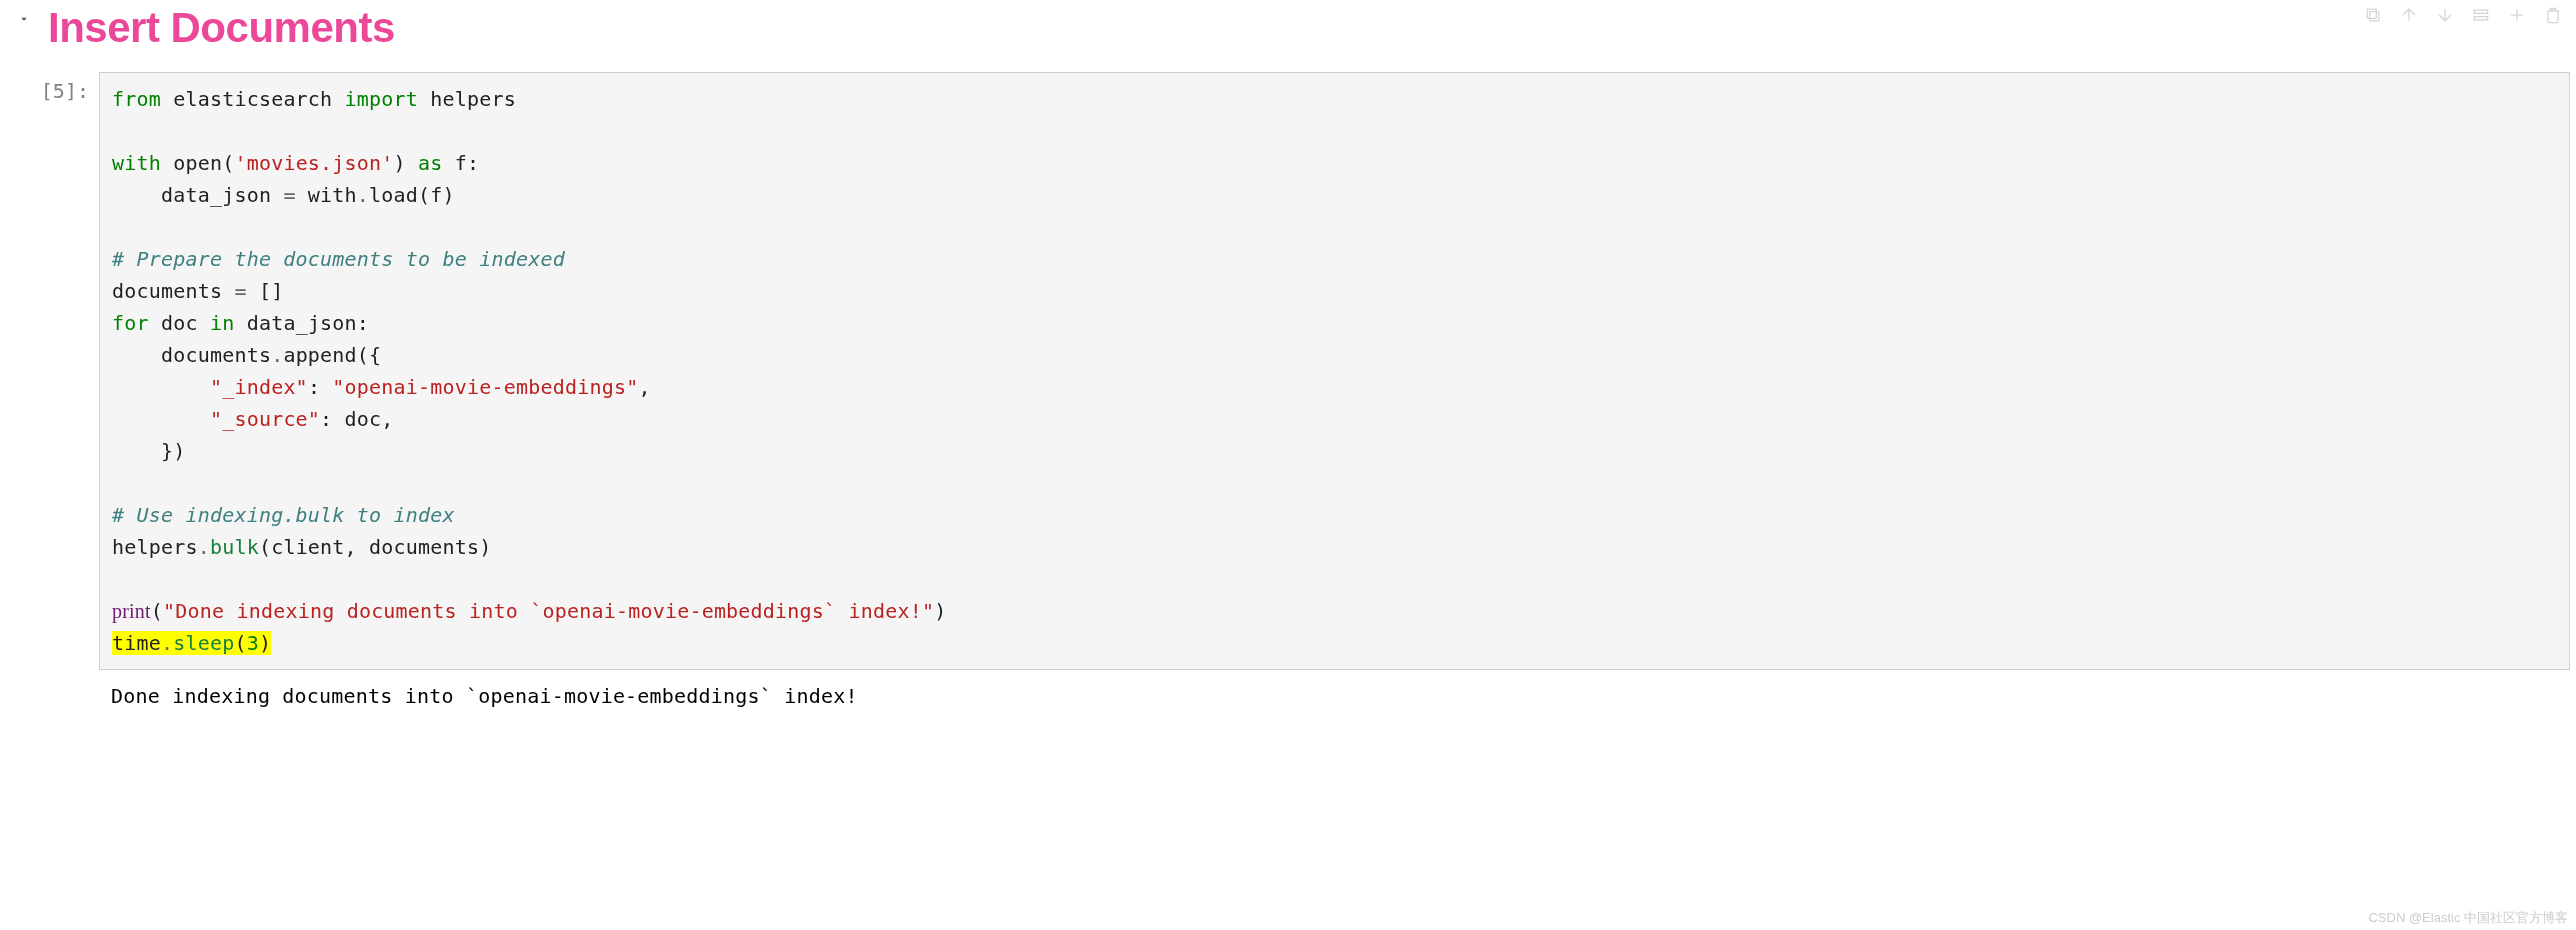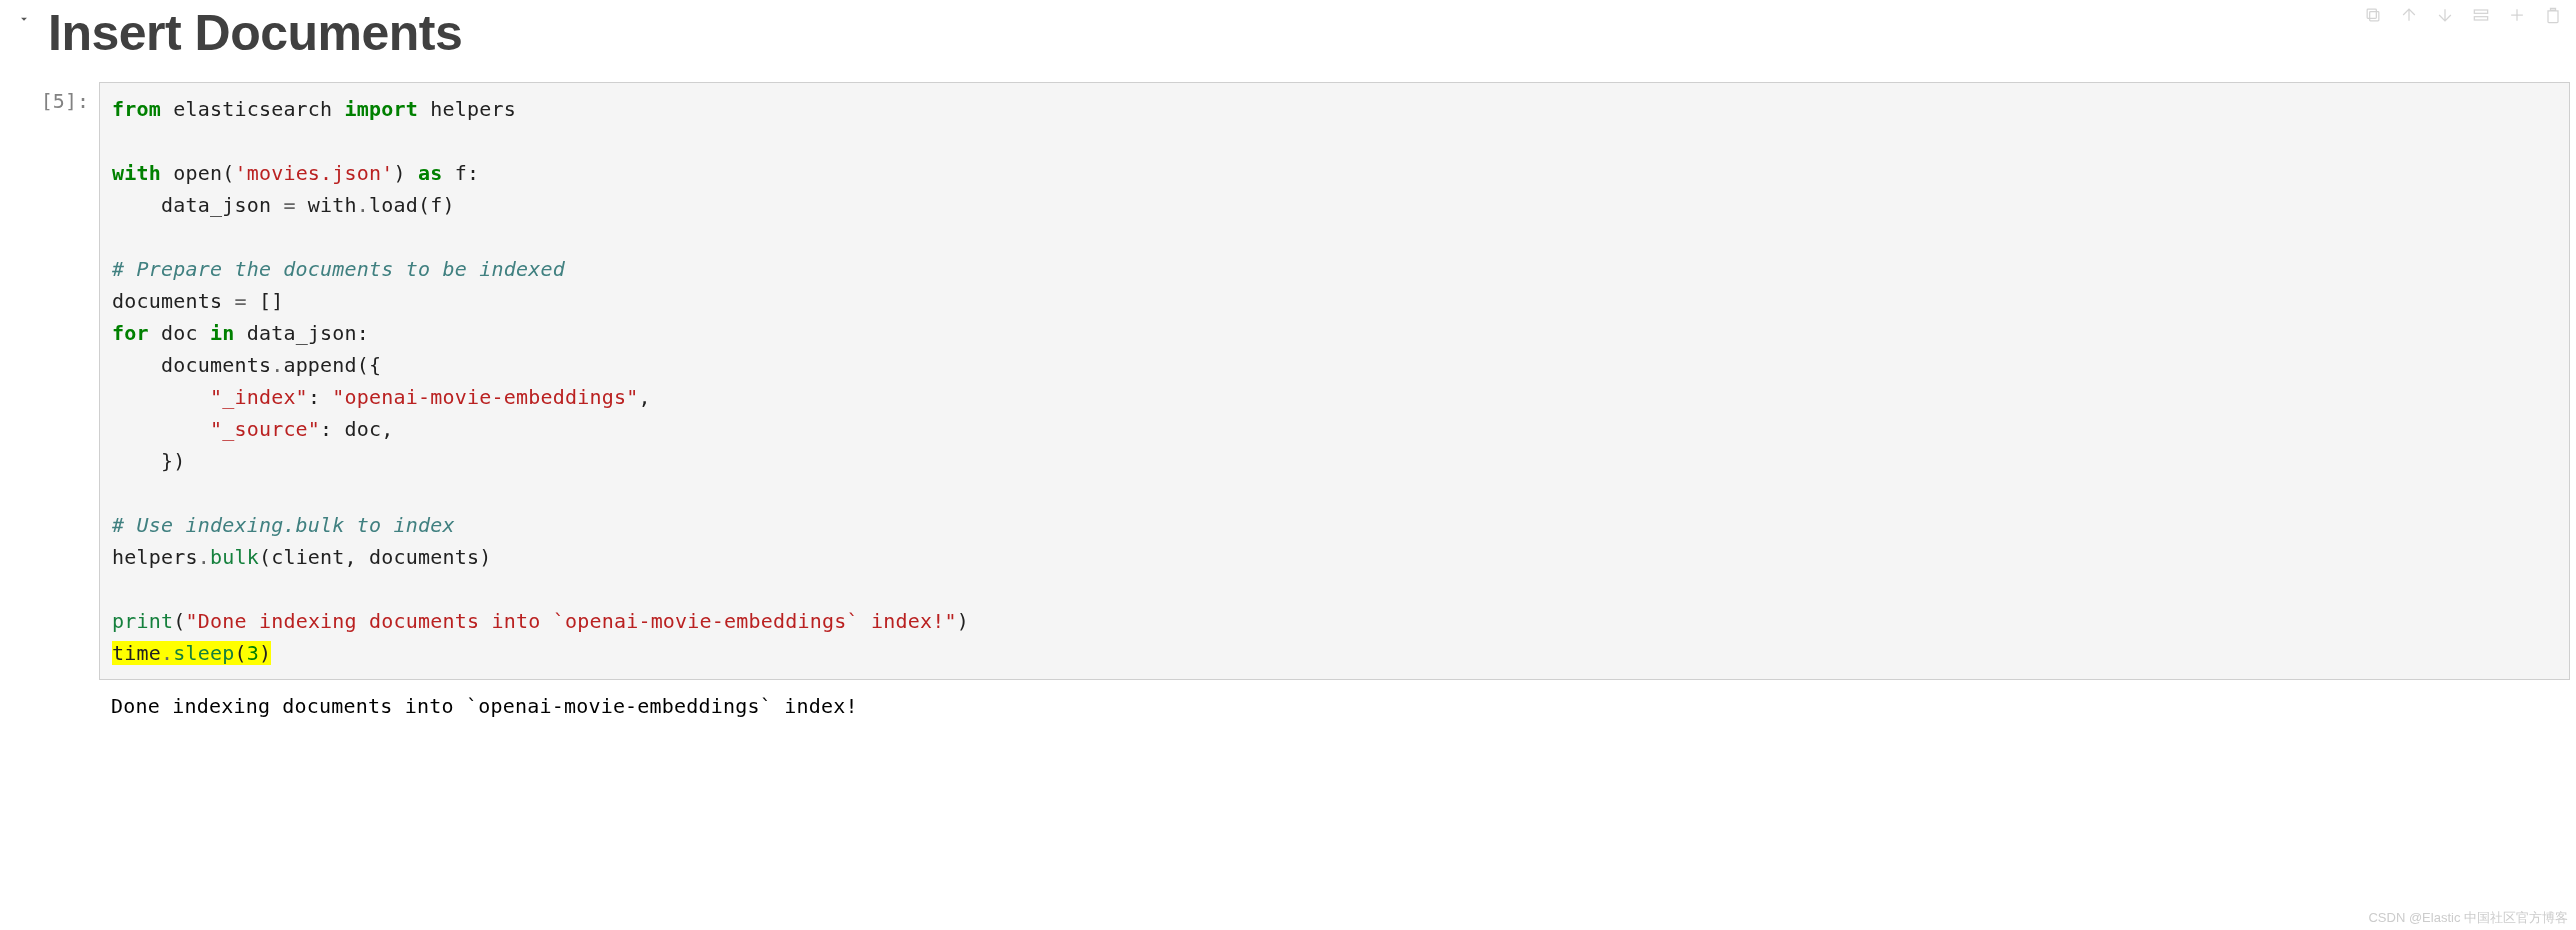--- a/index.html
+++ b/index.html
@@ -29,23 +29,23 @@
       align-items: center;
       padding-top: 12px;
       cursor: pointer;
     }
     .collapse-toggle svg {
       width: 14px;
       height: 14px;
       fill: #555;
     }
     .heading {
-      font-size: 50px;
+      font-size: 42px;
       font-weight: 700;
-      color: #404040;
+      color: #ec4899;
       padding: 4px 0 8px 0;
       letter-spacing: -0.5px;
     }
     .toolbar {
       position: absolute;
       top: 0;
       right: 8px;
       display: flex;
       gap: 14px;
       padding: 4px;
@@ -108,22 +108,22 @@
       flex: 1;
       font-family: "SF Mono", Menlo, Monaco, Consolas, monospace;
       font-size: 20px;
       line-height: 1.6;
       white-space: pre;
       padding: 4px 12px;
       letter-spacing: 0.2px;
       color: #000;
     }
     
-    .kw { color: #008000; font-weight: bold; }
-    .bn { color: #15803d; }
+    .kw { color: #008000; font-weight: normal; }
+    .bn { color: #701a75; font-family: Liberation Serif, serif; }
     .str { color: #ba2121; }
     .cmt { color: #408080; font-style: italic; }
     .num { color: #008000; }
     .op { color: #666; }
     .fn { color: #15803d; }
     .hl { background: #ffff00; text-align: center; }
     
     .watermark {
       position: fixed;
       bottom: 3px;

